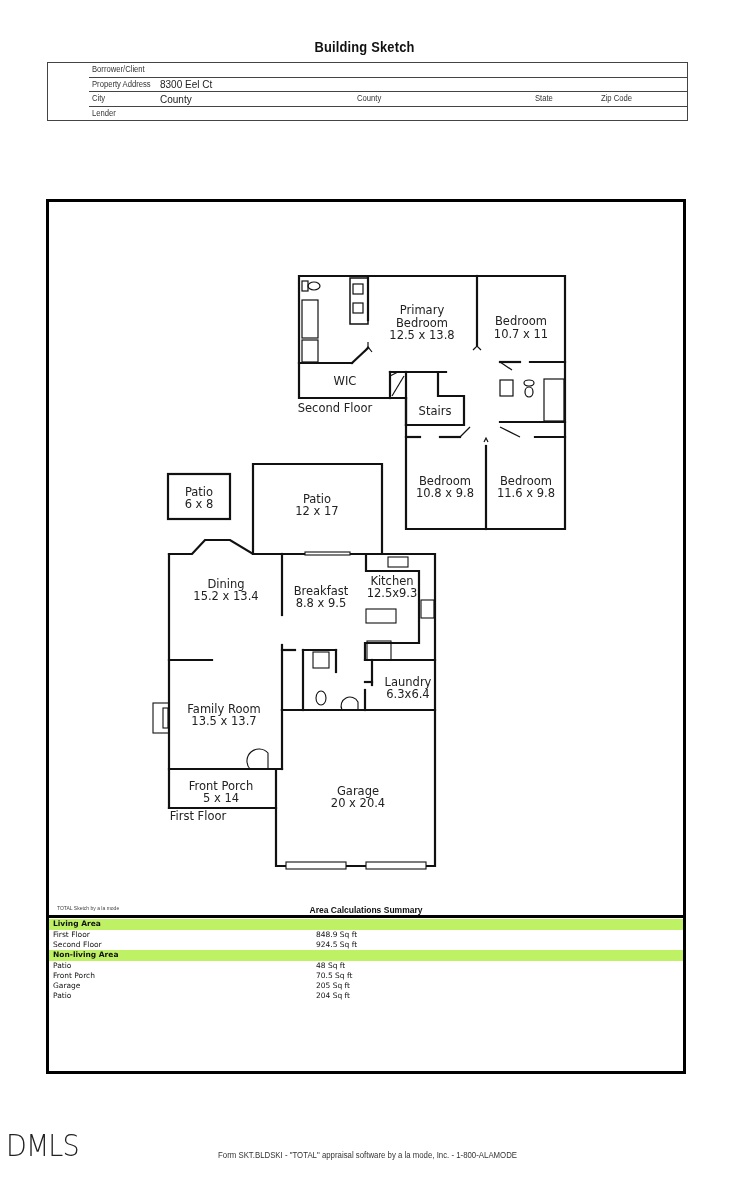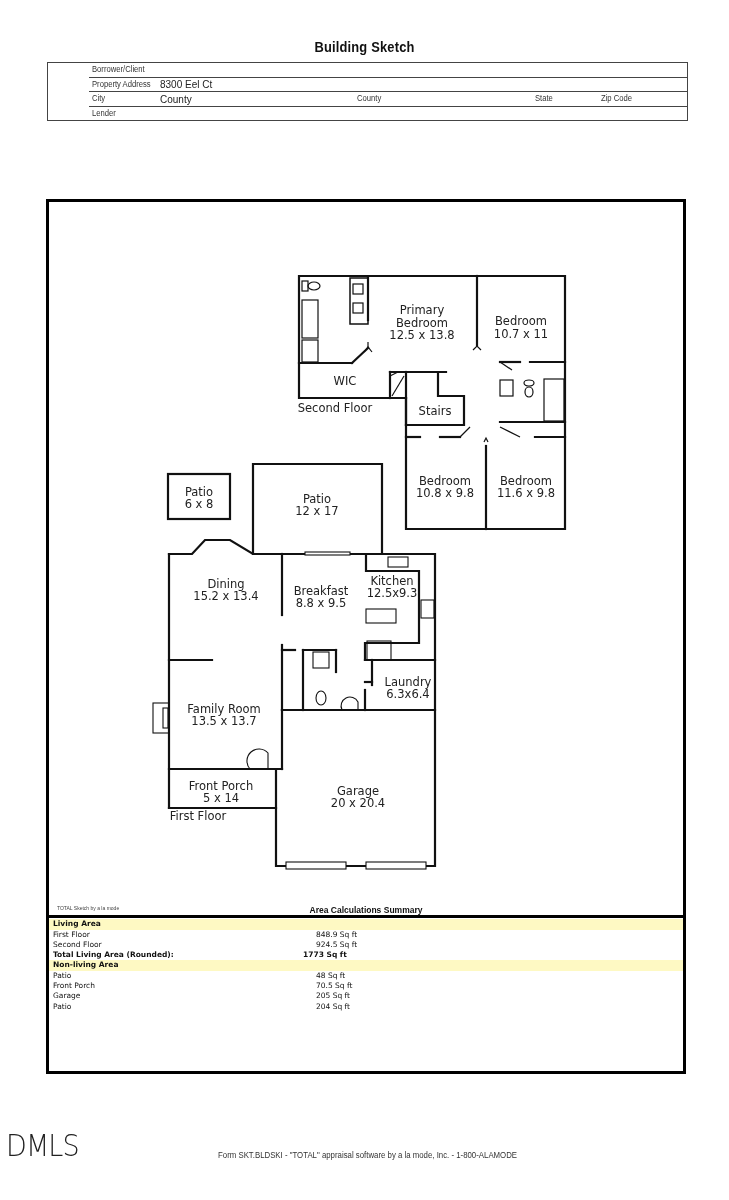--- a/index.html
+++ b/index.html
@@ -11,21 +11,21 @@
   .hdr .lbl { position:absolute; left:3px; top:1px; color:#333; font-size:8.5px; transform:scaleX(0.9); transform-origin:left; }
   .hdr .val { position:absolute; top:1px; font-size:10px; color:#222; }
   .frame { position:absolute; left:46px; top:199px; width:634px; height:869px; border:3px solid #000; }
   .plan { position:absolute; left:0; top:0; width:729px; height:1200px; }
   .roomlbl { font-family:"DejaVu Sans", sans-serif; font-size:11.5px; fill:#222; text-anchor:middle; }
   .sum-head { position:absolute; left:49px; top:903px; width:634px; height:13px; }
   .sum-credit { position:absolute; left:8px; top:2px; font-size:5px; color:#444; }
   .sum-title { position:absolute; left:0; width:634px; text-align:center; top:2px; font-size:8.5px; font-weight:bold; }
   .sum-bar { position:absolute; left:46px; top:915px; width:640px; height:3px; background:#000; }
   .sum { position:absolute; left:49px; top:919px; width:634px; font-size:7.5px; font-family:"DejaVu Sans", sans-serif; }
-  .sum .sec { background:#fef9c3; font-weight:bold; height:10.5px; line-height:10.5px; padding-left:4px; }
+  .sum .sec { background:#bef264; font-weight:bold; height:10.5px; line-height:10.5px; padding-left:4px; }
   .sum .ln { height:10.3px; line-height:10.3px; position:relative; padding-left:4px; }
   .sum .ln .v { position:absolute; left:267px; width:80px; text-align:left; }
   .sum .ln.b { font-weight:bold; }
   .logo { position:absolute; left:6px; top:1128px; font-size:30px; font-weight:100; letter-spacing:-1px; color:#222; font-family:"DejaVu Sans", sans-serif; transform:scaleX(0.9); transform-origin:left; }
   .footer { position:absolute; left:0; width:729px; top:1150px; text-align:center; font-size:8.5px; color:#333; }
   .footer span { display:inline-block; transform:scaleX(0.92); margin-left:6px; }
 </style>
 </head>
 <body>
 
@@ -195,21 +195,20 @@
 <div class="sum-head">
   <span class="sum-credit">TOTAL Sketch by a la mode</span>
   <div class="sum-title">Area Calculations Summary</div>
 </div>
 <div class="sum-bar"></div>
 
 <div class="sum">
   <div class="sec">Living Area</div>
   <div class="ln"><span>First Floor</span><span class="v">848.9 Sq ft</span></div>
   <div class="ln"><span>Second Floor</span><span class="v">924.5 Sq ft</span></div>
-  <div class="ln b"><span>Total Living Area (Rounded):</span><span class="v" style="left:254px">1773 Sq ft</span></div>
   <div class="sec">Non-living Area</div>
   <div class="ln"><span>Patio</span><span class="v">48 Sq ft</span></div>
   <div class="ln"><span>Front Porch</span><span class="v">70.5 Sq ft</span></div>
   <div class="ln"><span>Garage</span><span class="v">205 Sq ft</span></div>
   <div class="ln"><span>Patio</span><span class="v">204 Sq ft</span></div>
 </div>
 
 <div class="logo">DMLS</div>
 <div class="footer"><span>Form SKT.BLDSKI - "TOTAL" appraisal software by a la mode, Inc. - 1-800-ALAMODE</span></div>
 

